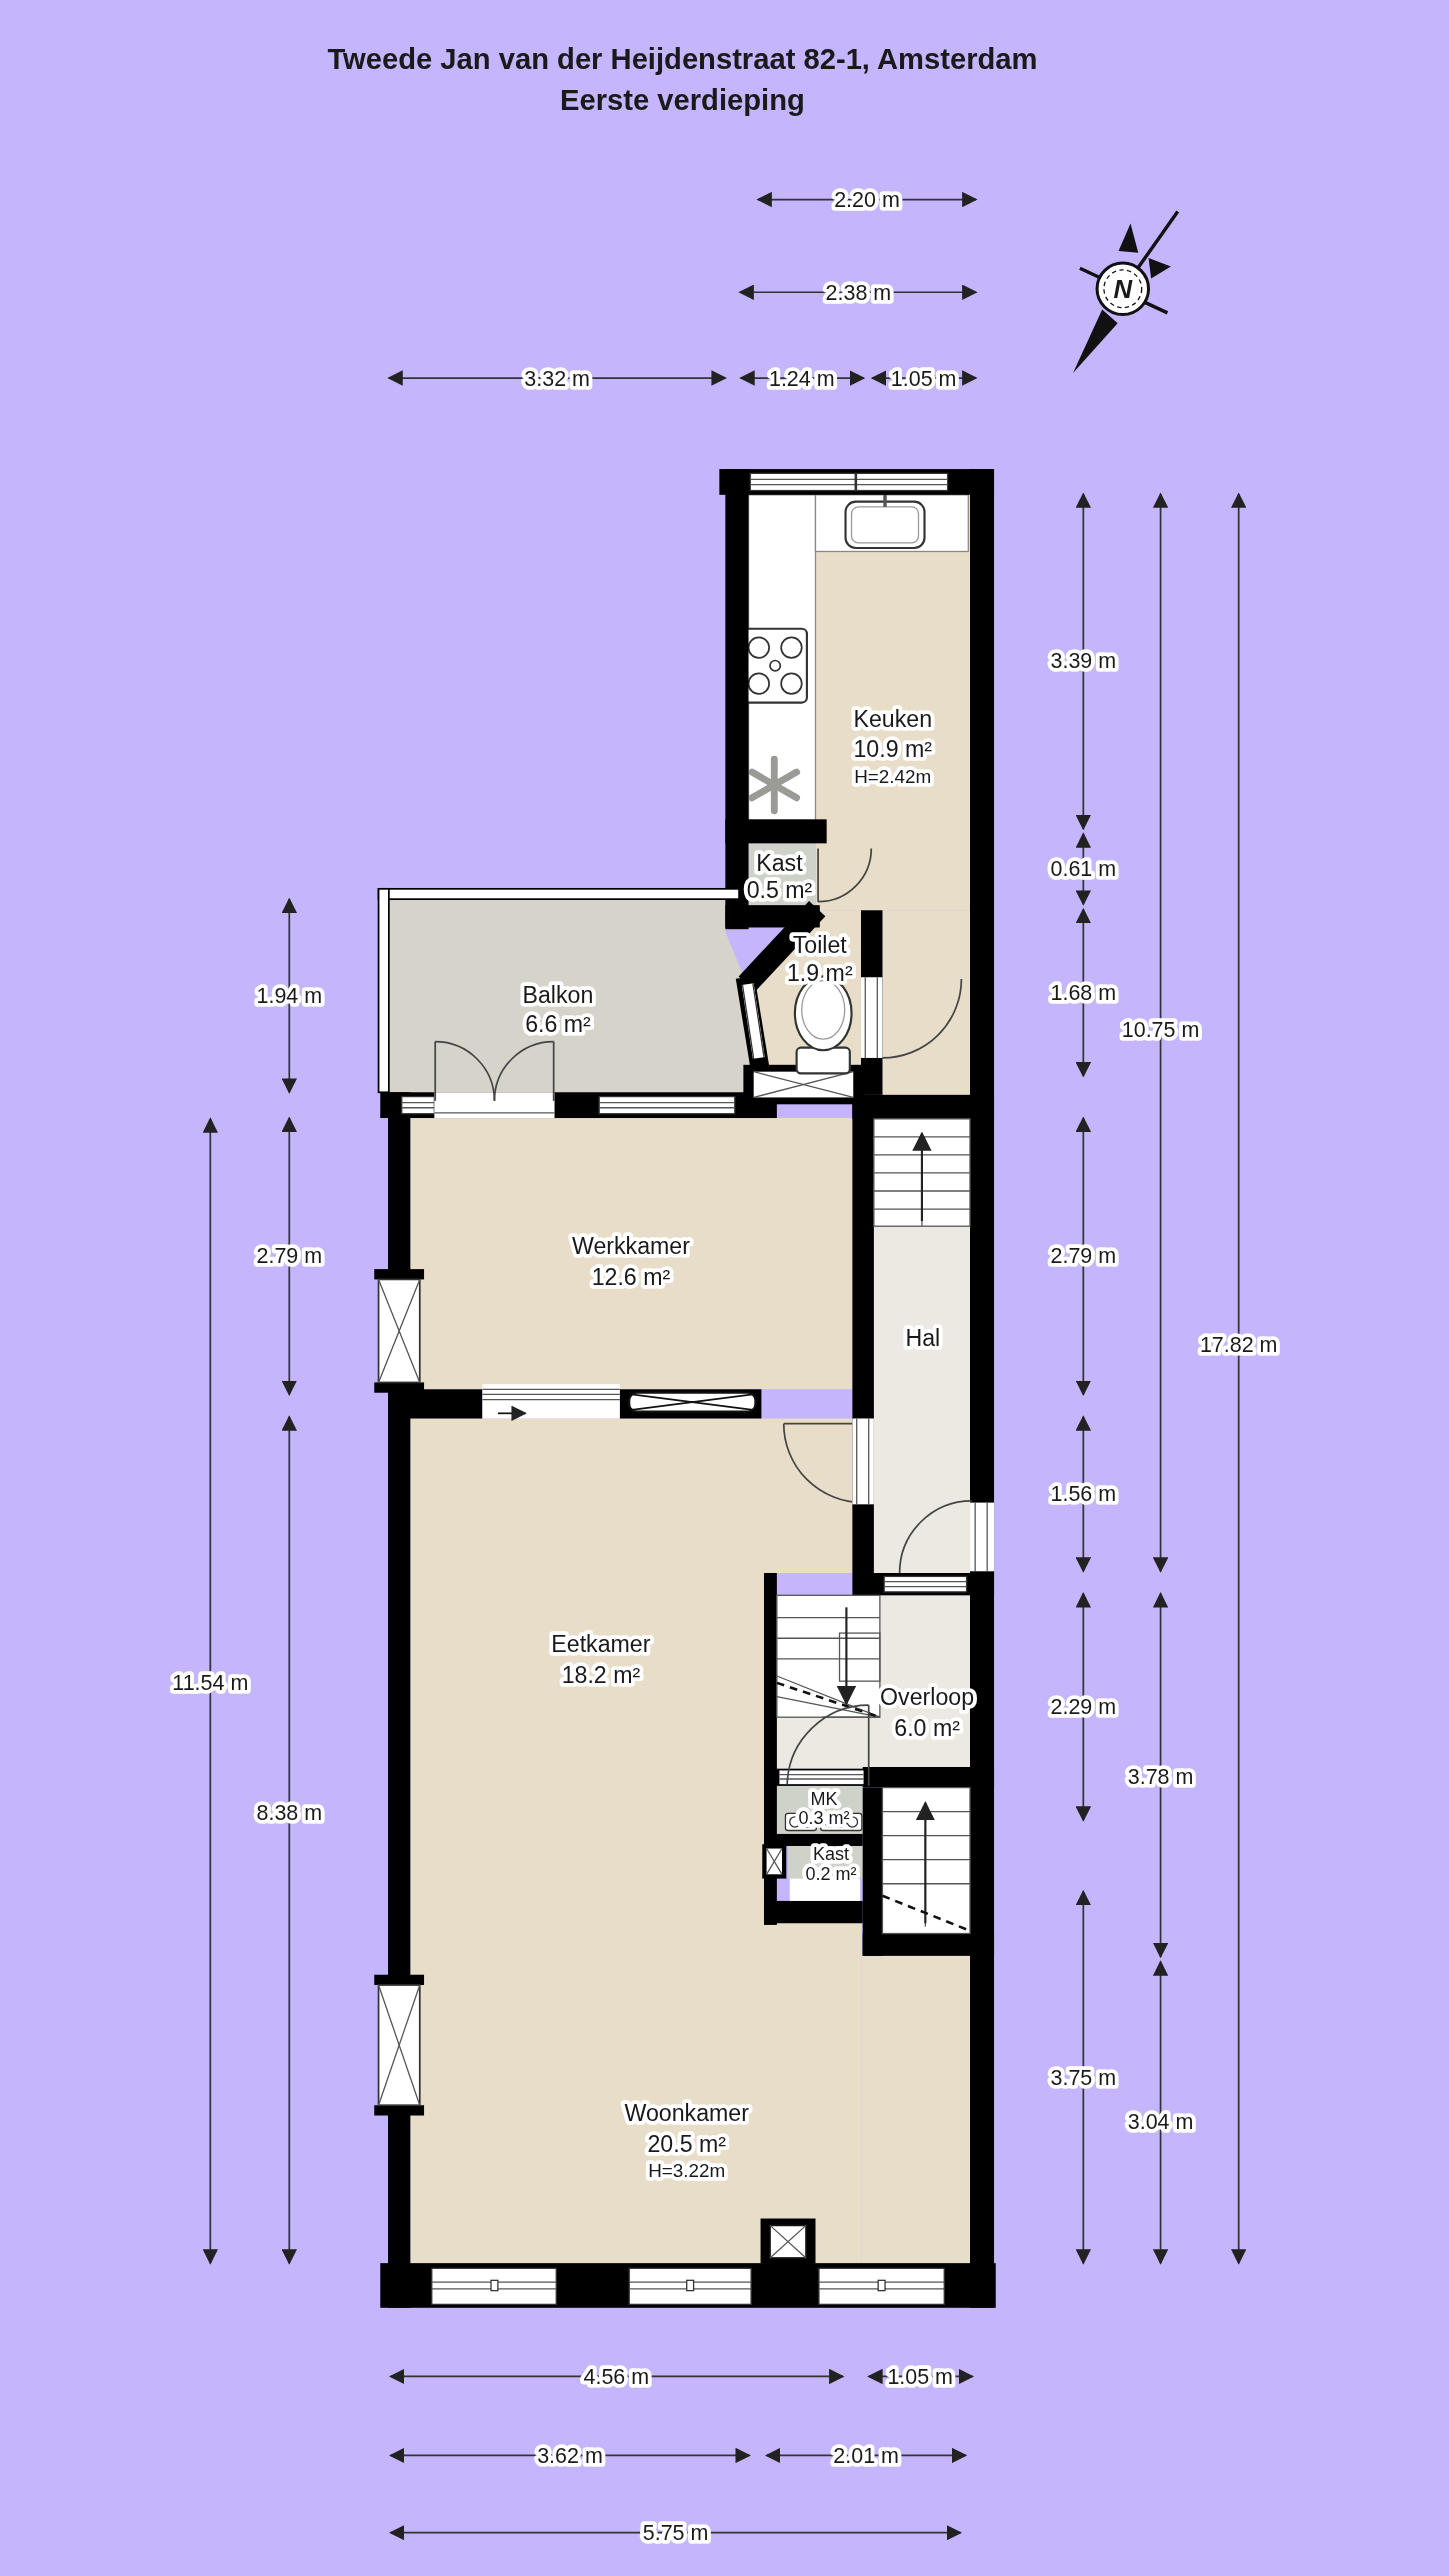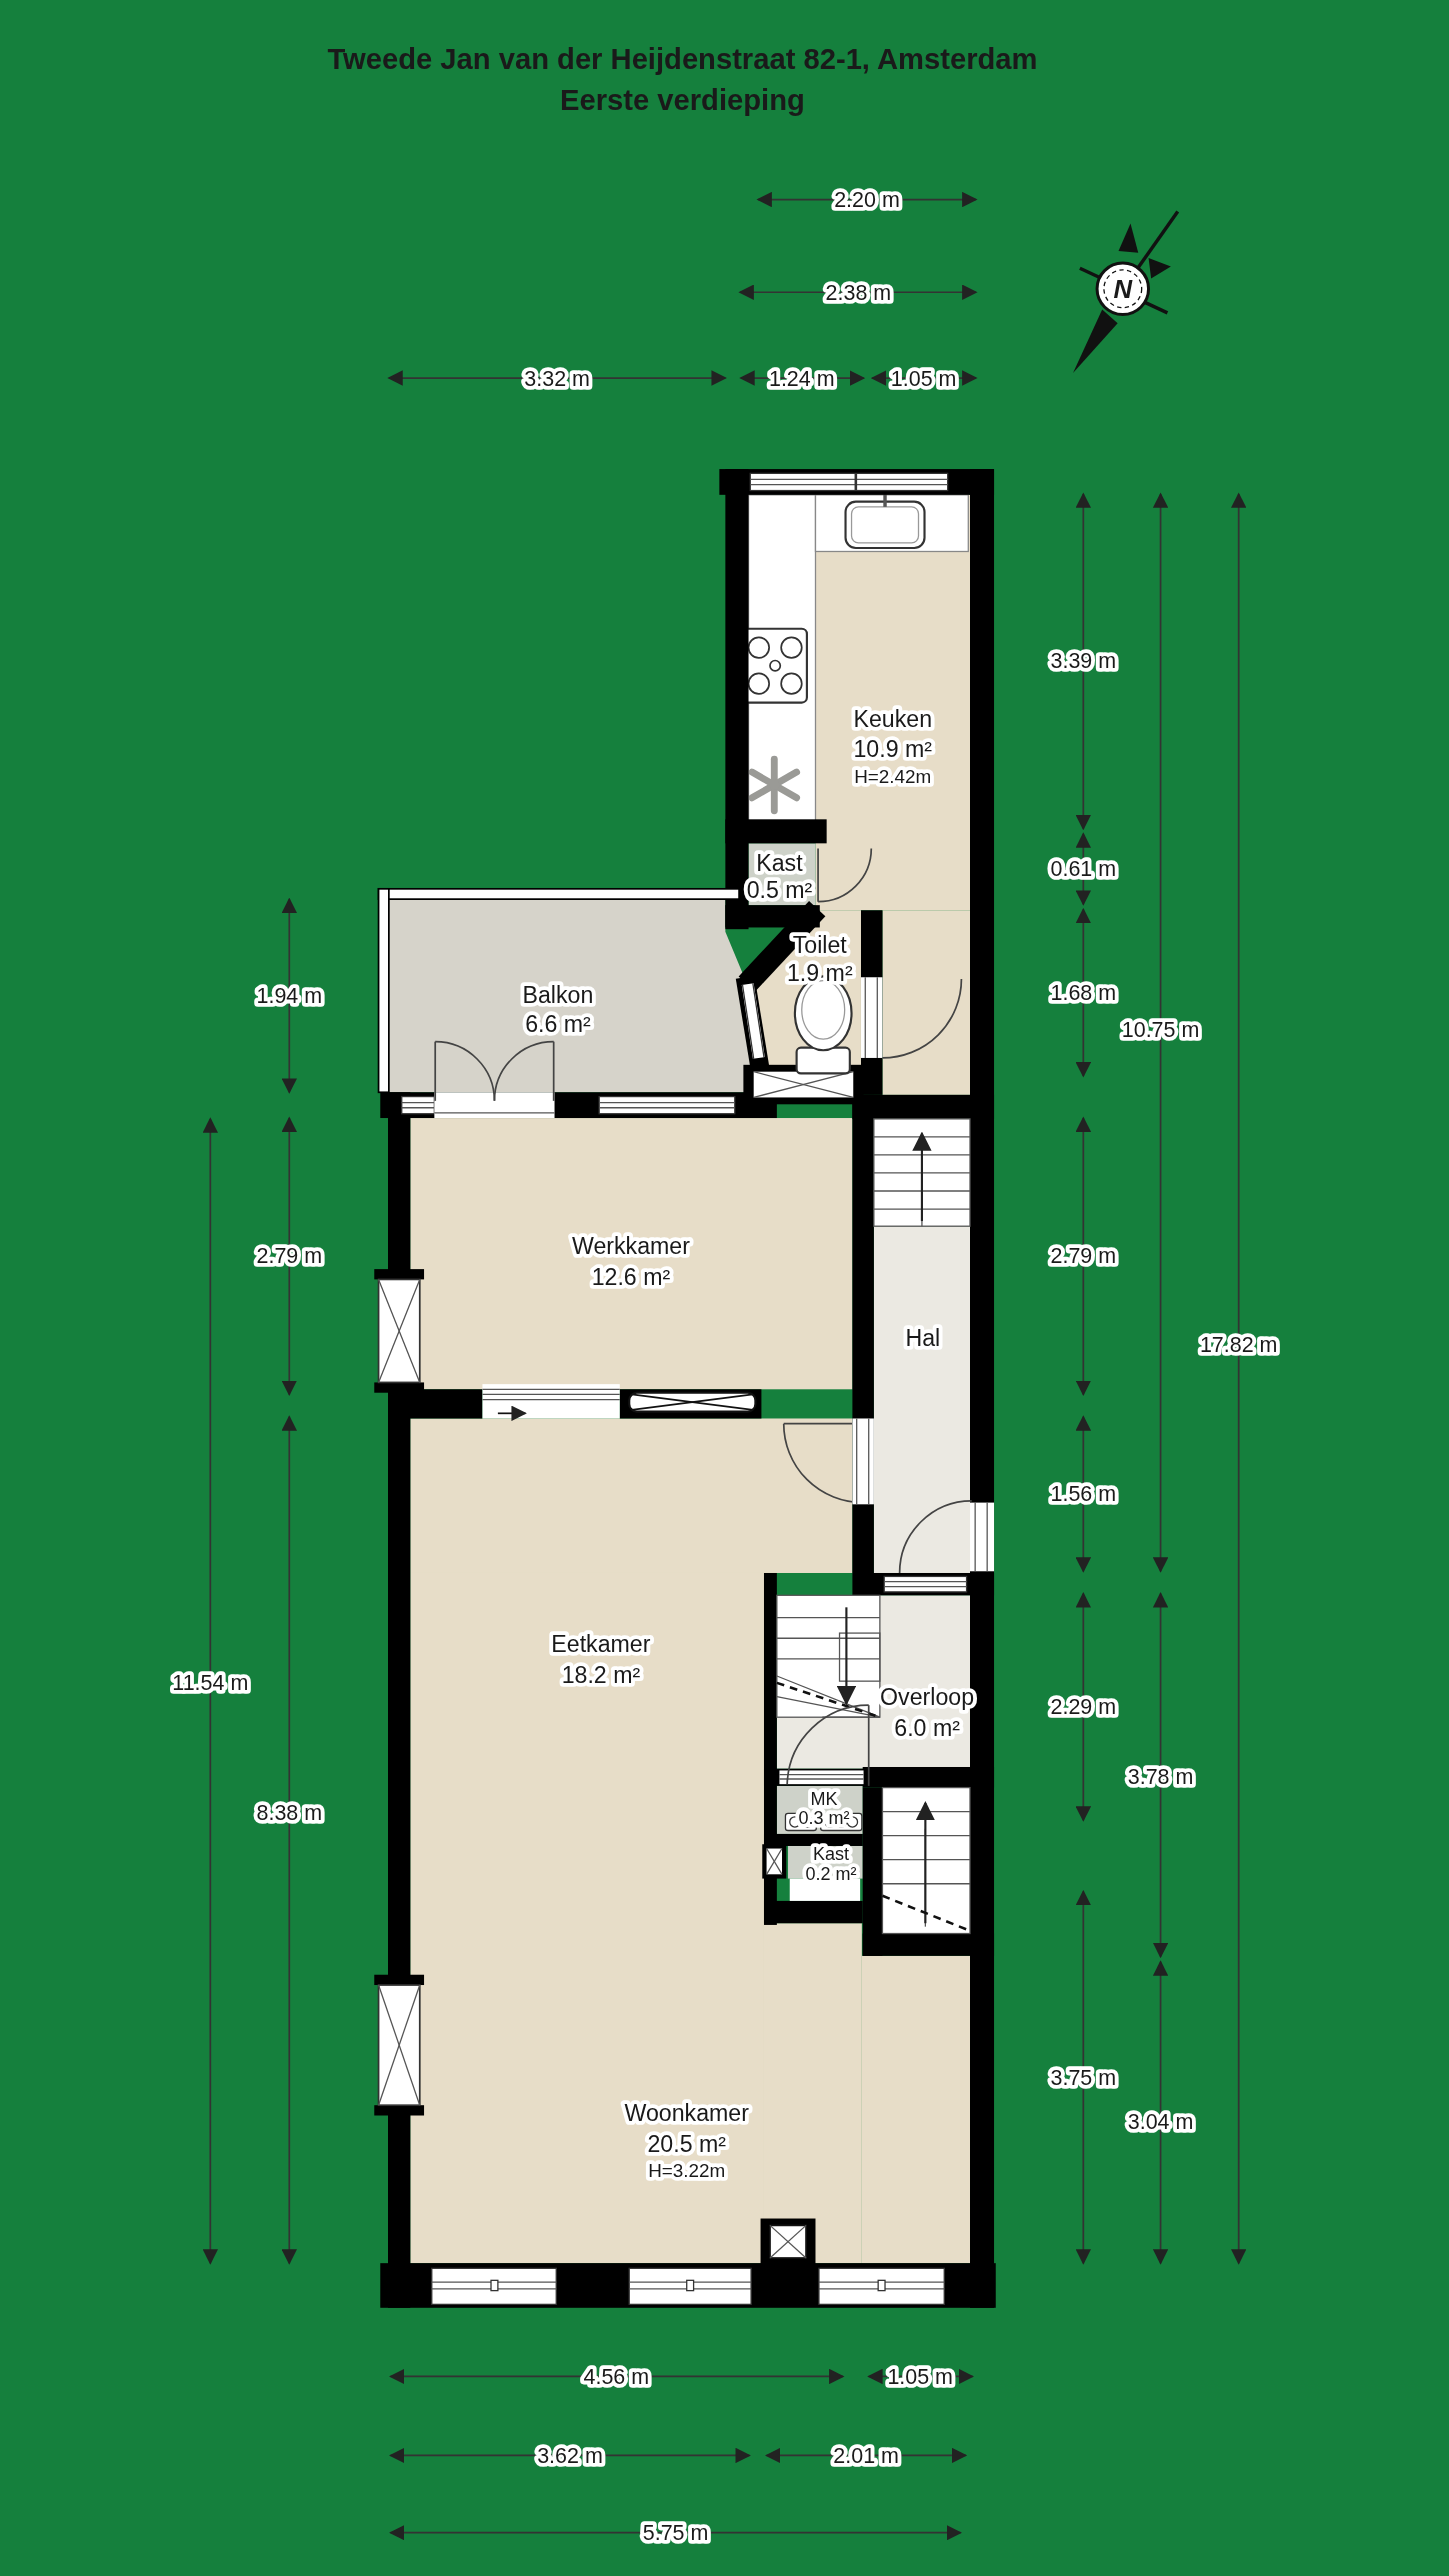--- a/index.html
+++ b/index.html
@@ -1,19 +1,19 @@
 <!DOCTYPE html>
 <html style="font-size:13.7px"><head>
 <meta charset="utf-8">
 <style>
   html,body { margin:0; padding:0; background:#ffffff; }
   .page {
     position:relative;
     width:1449px; height:2576px;
-    background:#15803d;
+    background:#c4b5fd;
     font-family:"Liberation Sans", sans-serif;
   }
   svg text {
     font-family:"Liberation Sans", sans-serif;
     fill:#1a1a1a;
     text-anchor:middle;
     paint-order:stroke;
     stroke:#ffffff;
     stroke-width:9px;
     stroke-linejoin:round;

